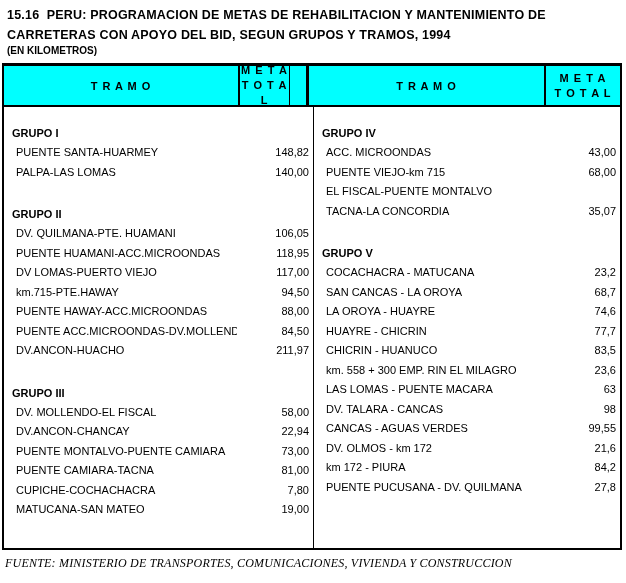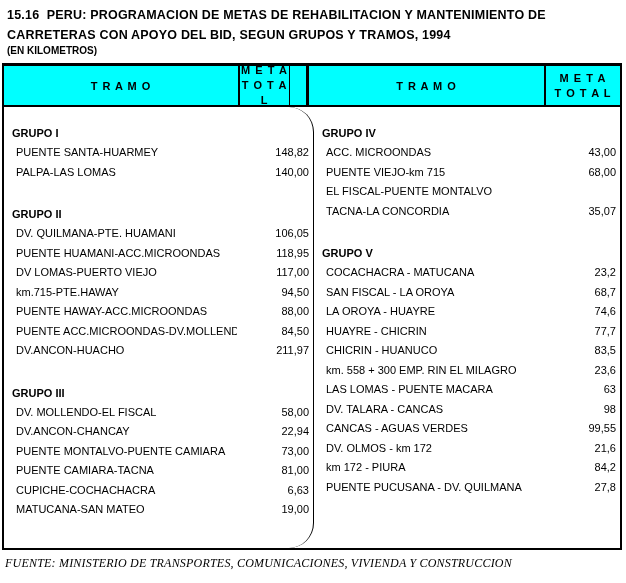--- a/index.html
+++ b/index.html
@@ -30,21 +30,21 @@
   }
   .th { display:flex; align-items:center; justify-content:center; text-align:center; }
   .th.stacked { flex-direction:column; line-height:15px; }
   .th-tramo-l { width:236px; border-right:2px solid #000; }
   .th-meta-l  { width:50px;  border-right:1px solid #000; }
   .th-strip   { width:19px;  border-right:3px solid #000; }
   .th-tramo-r { width:237px; border-right:2px solid #000; }
   .th-meta-r  { flex:1; }
 
   .tbody { display:flex; height:441px; }
-  .half { padding-top:16px;border-radius:25px; }
+  .half { padding-top:16px; }
   .half-left  { width:310px; border-right:1px solid #000; }
   .half-right { flex:1; }
 
   .group + .group { margin-top:22px; }
   .group-title {
     font-weight:bold; font-size:11px;
     height:20px; line-height:20px; padding-left:8px;
     white-space:nowrap;
   }
   .trow { display:flex; height:19.5px; line-height:19.5px; font-size:11px; }
@@ -142,21 +142,21 @@
             <div class="trow">
               <span class="tname">PUENTE MONTALVO-PUENTE CAMIARA</span>
               <span class="tvalue">73,00</span>
             </div>
             <div class="trow">
               <span class="tname">PUENTE CAMIARA-TACNA</span>
               <span class="tvalue">81,00</span>
             </div>
             <div class="trow">
               <span class="tname">CUPICHE-COCHACHACRA</span>
-              <span class="tvalue">6,63</span>
+              <span class="tvalue">7,80</span>
             </div>
             <div class="trow">
               <span class="tname">MATUCANA-SAN MATEO</span>
               <span class="tvalue">19,00</span>
             </div>
           </div>
         </div>
       <div class="half half-right">
           <div class="group">
             <div class="group-title">GRUPO IV</div>
@@ -176,21 +176,21 @@
               <span class="tvalue">35,07</span>
             </div>
           </div>
           <div class="group">
             <div class="group-title">GRUPO V</div>
             <div class="trow">
               <span class="tname">COCACHACRA - MATUCANA</span>
               <span class="tvalue">23,2</span>
             </div>
             <div class="trow">
-              <span class="tname">SAN FISCAL - LA OROYA</span>
+              <span class="tname">SAN CANCAS - LA OROYA</span>
               <span class="tvalue">68,7</span>
             </div>
             <div class="trow">
               <span class="tname">LA OROYA - HUAYRE</span>
               <span class="tvalue">74,6</span>
             </div>
             <div class="trow">
               <span class="tname">HUAYRE - CHICRIN</span>
               <span class="tvalue">77,7</span>
             </div>

